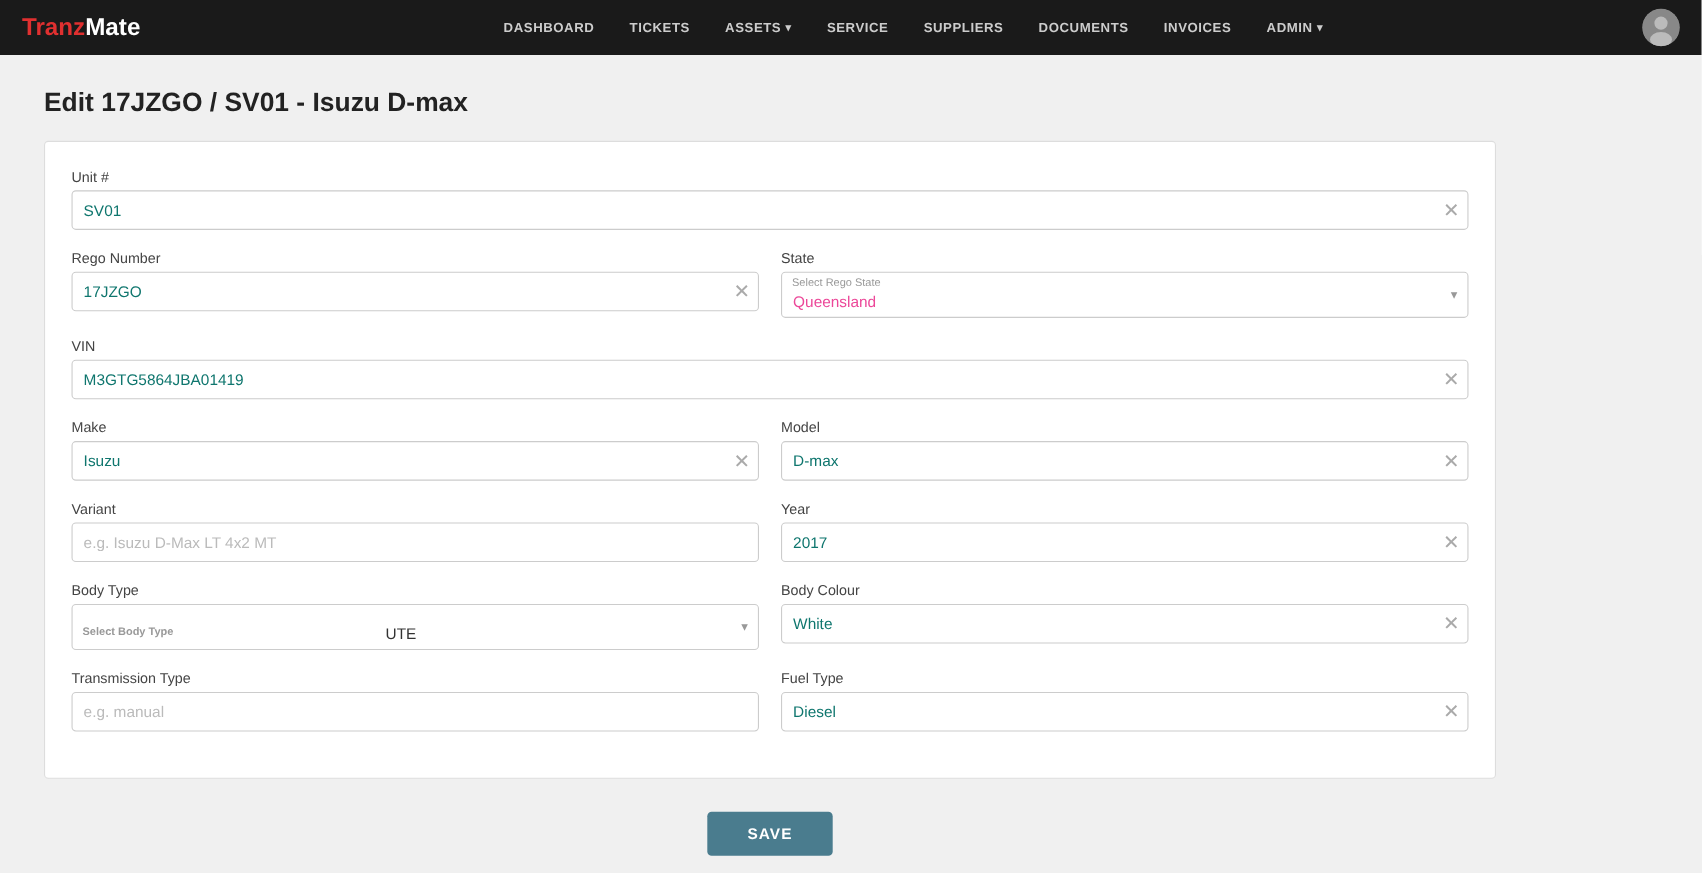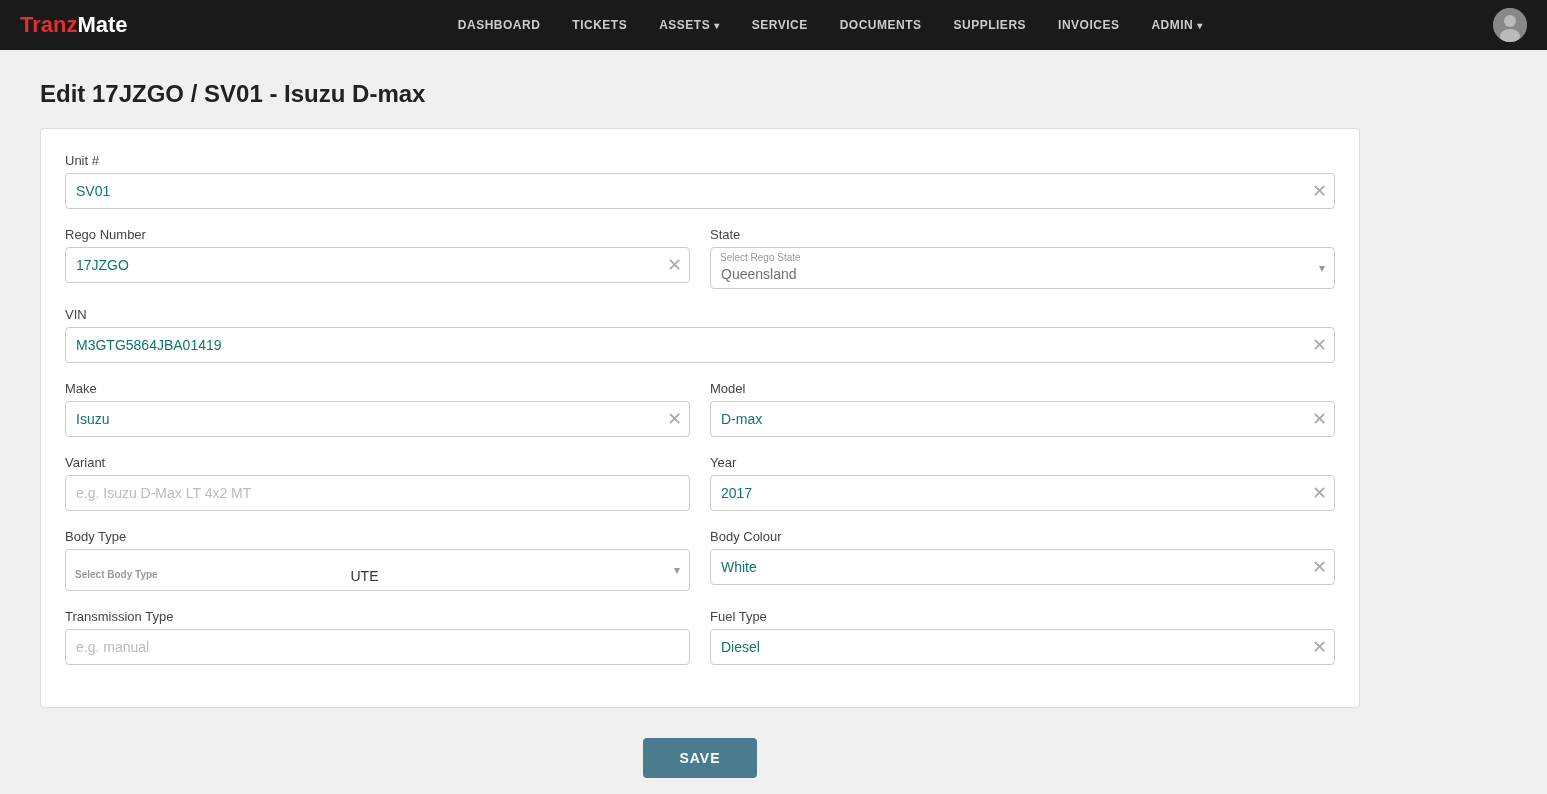--- a/index.html
+++ b/index.html
@@ -178,21 +178,21 @@
     
     .state-wrapper {
       position: relative;
     }
     .state-wrapper select {
       width: 100%;
       padding: 18px 36px 6px 10px;
       border: 1px solid #ccc;
       border-radius: 4px;
       font-size: 14px;
-      color: #737373;
+      color: #ec4899;
       outline: none;
       background: #fff;
       appearance: none;
       cursor: pointer;
     }
     .state-label-float {
       position: absolute;
       top: 5px;
       left: 10px;
       font-size: 10px;
@@ -236,22 +236,22 @@
     <span class="brand-mate">Mate</span>
   </div>
   <div class="nav-links">
     <a class="nav-link">DASHBOARD</a>
     <a class="nav-link">TICKETS</a>
     <a class="nav-link">
       <span>ASSETS</span>
       <span class="chevron">▾</span>
     </a>
     <a class="nav-link">SERVICE</a>
+    <a class="nav-link">SUPPLIERS</a>
     <a class="nav-link">DOCUMENTS</a>
-    <a class="nav-link">SUPPLIERS</a>
     <a class="nav-link">INVOICES</a>
     <a class="nav-link">
       <span>ADMIN</span>
       <span class="chevron">▾</span>
     </a>
   </div>
   <div class="nav-right">
     <div class="nav-avatar">
       <svg width="34" height="34" viewBox="0 0 34 34">
         <circle cx="17" cy="17" r="17" fill="#888"></circle>

